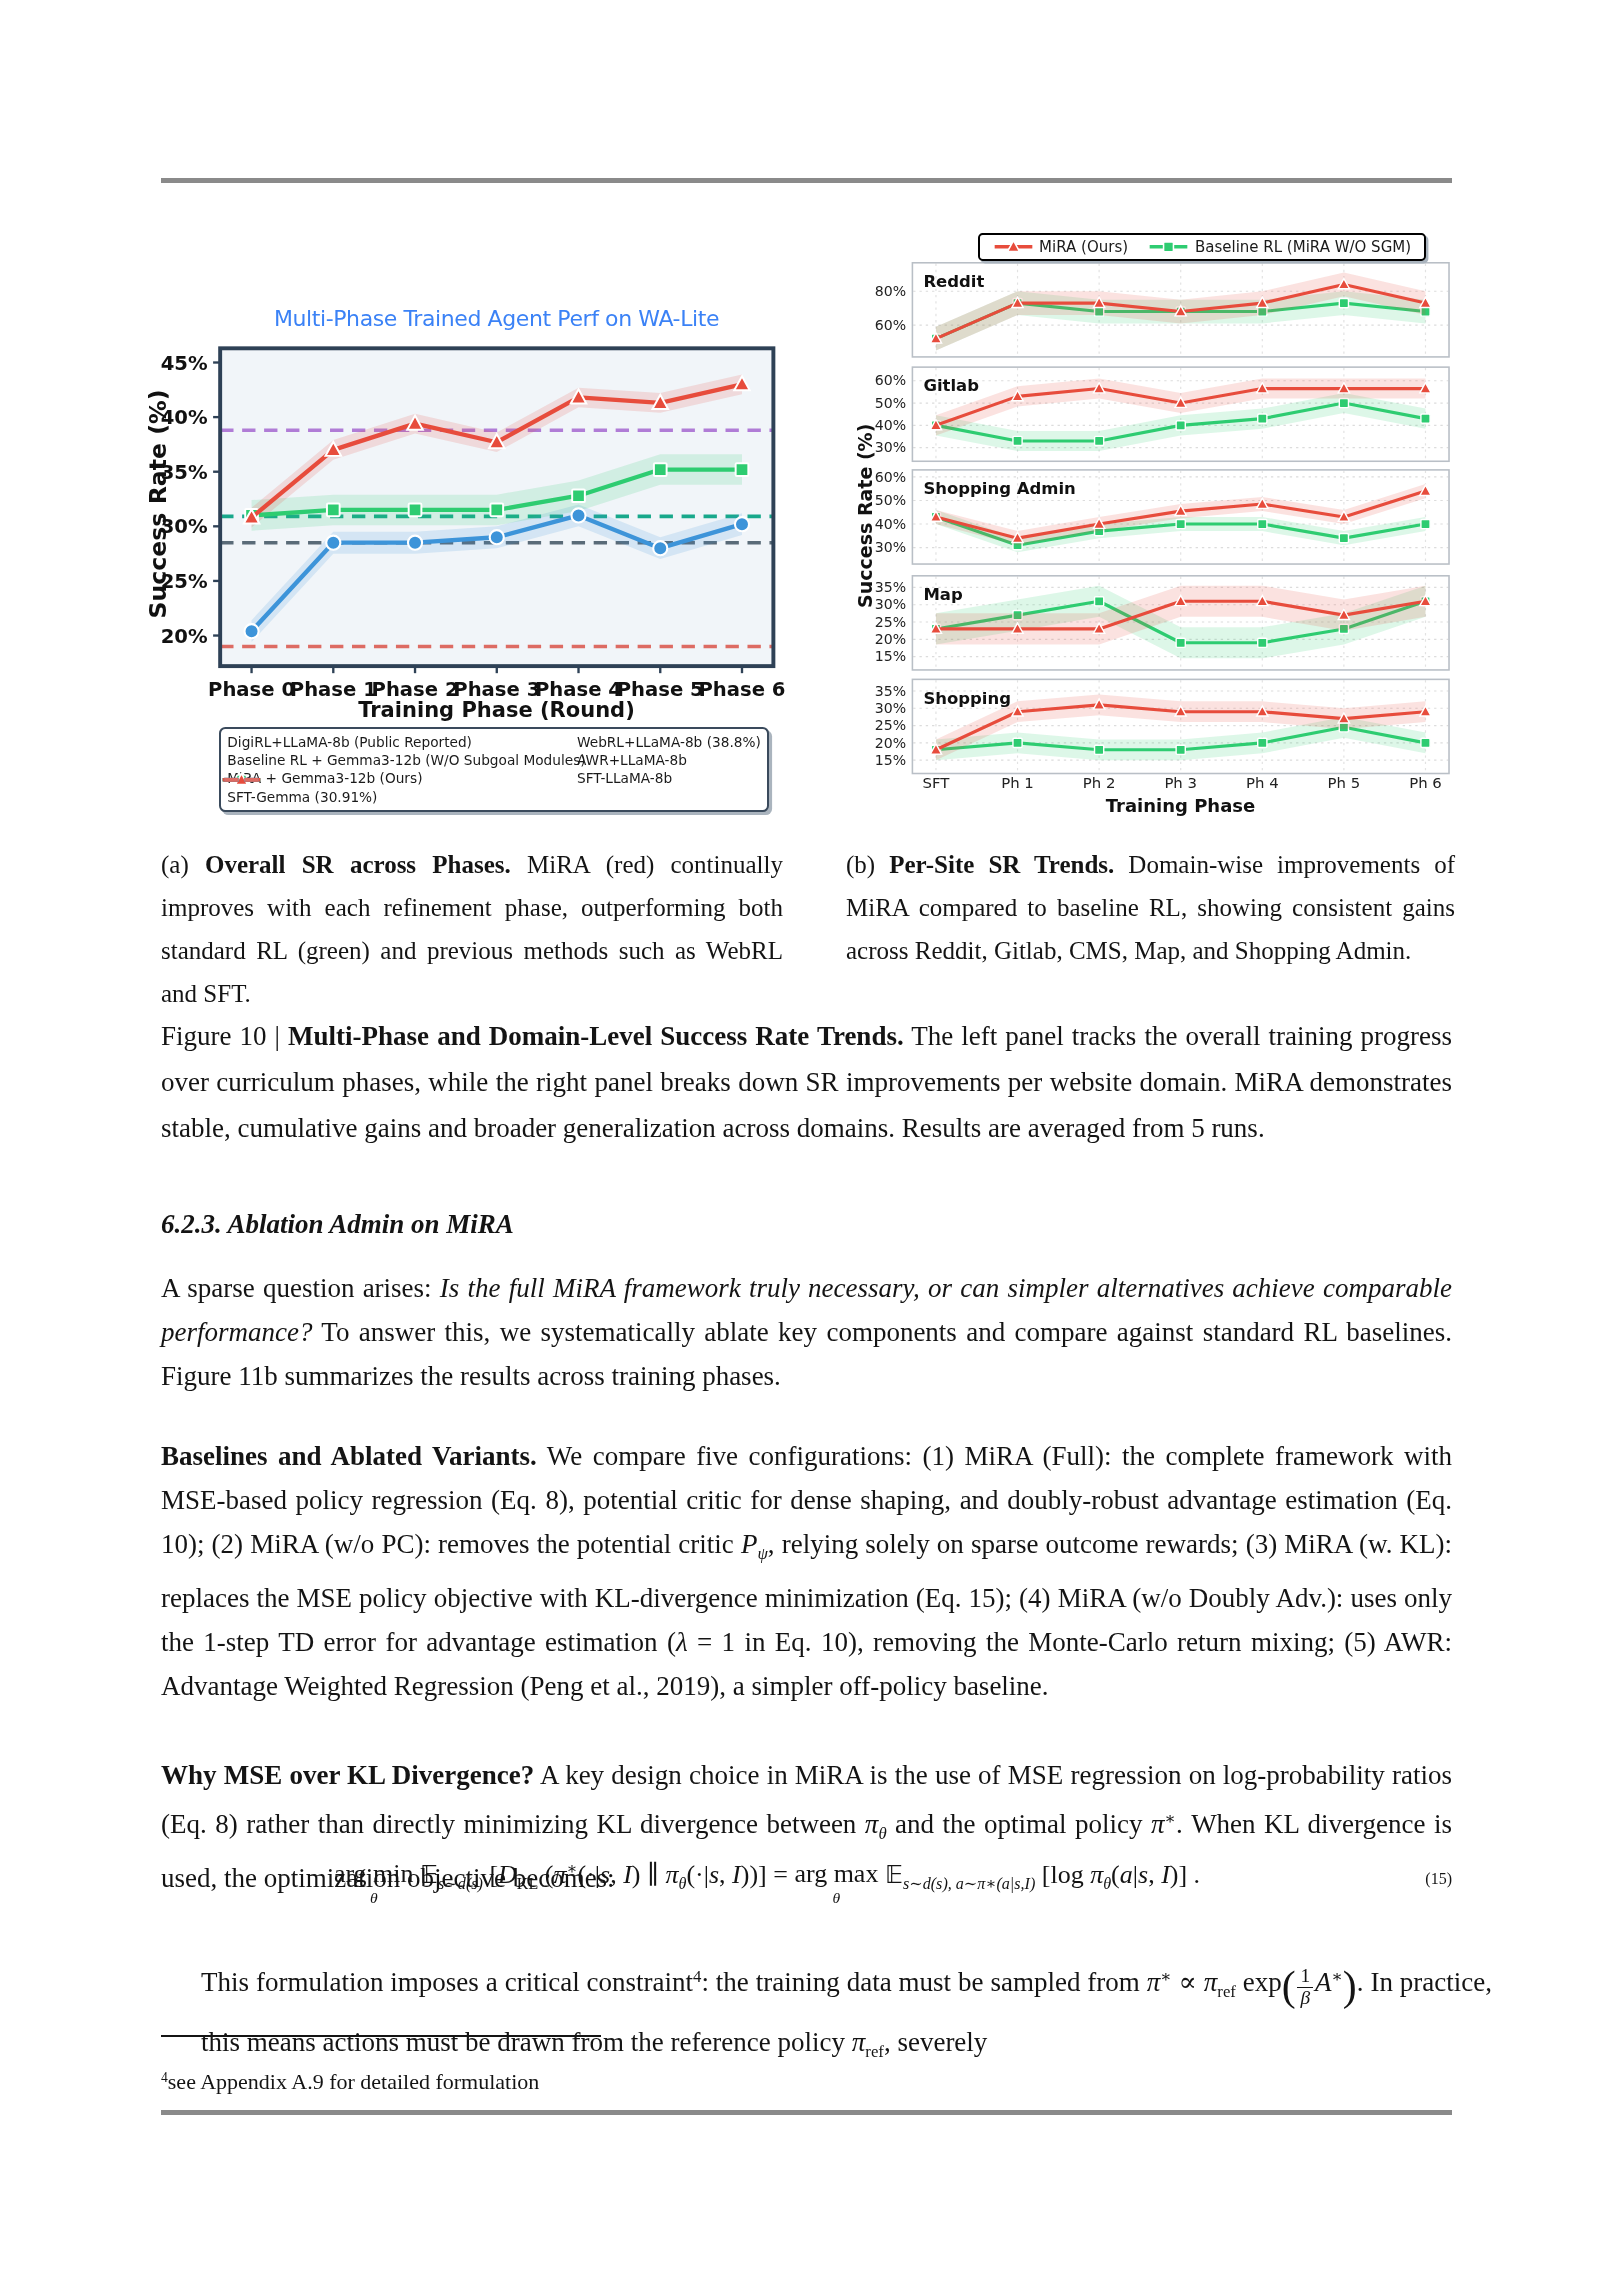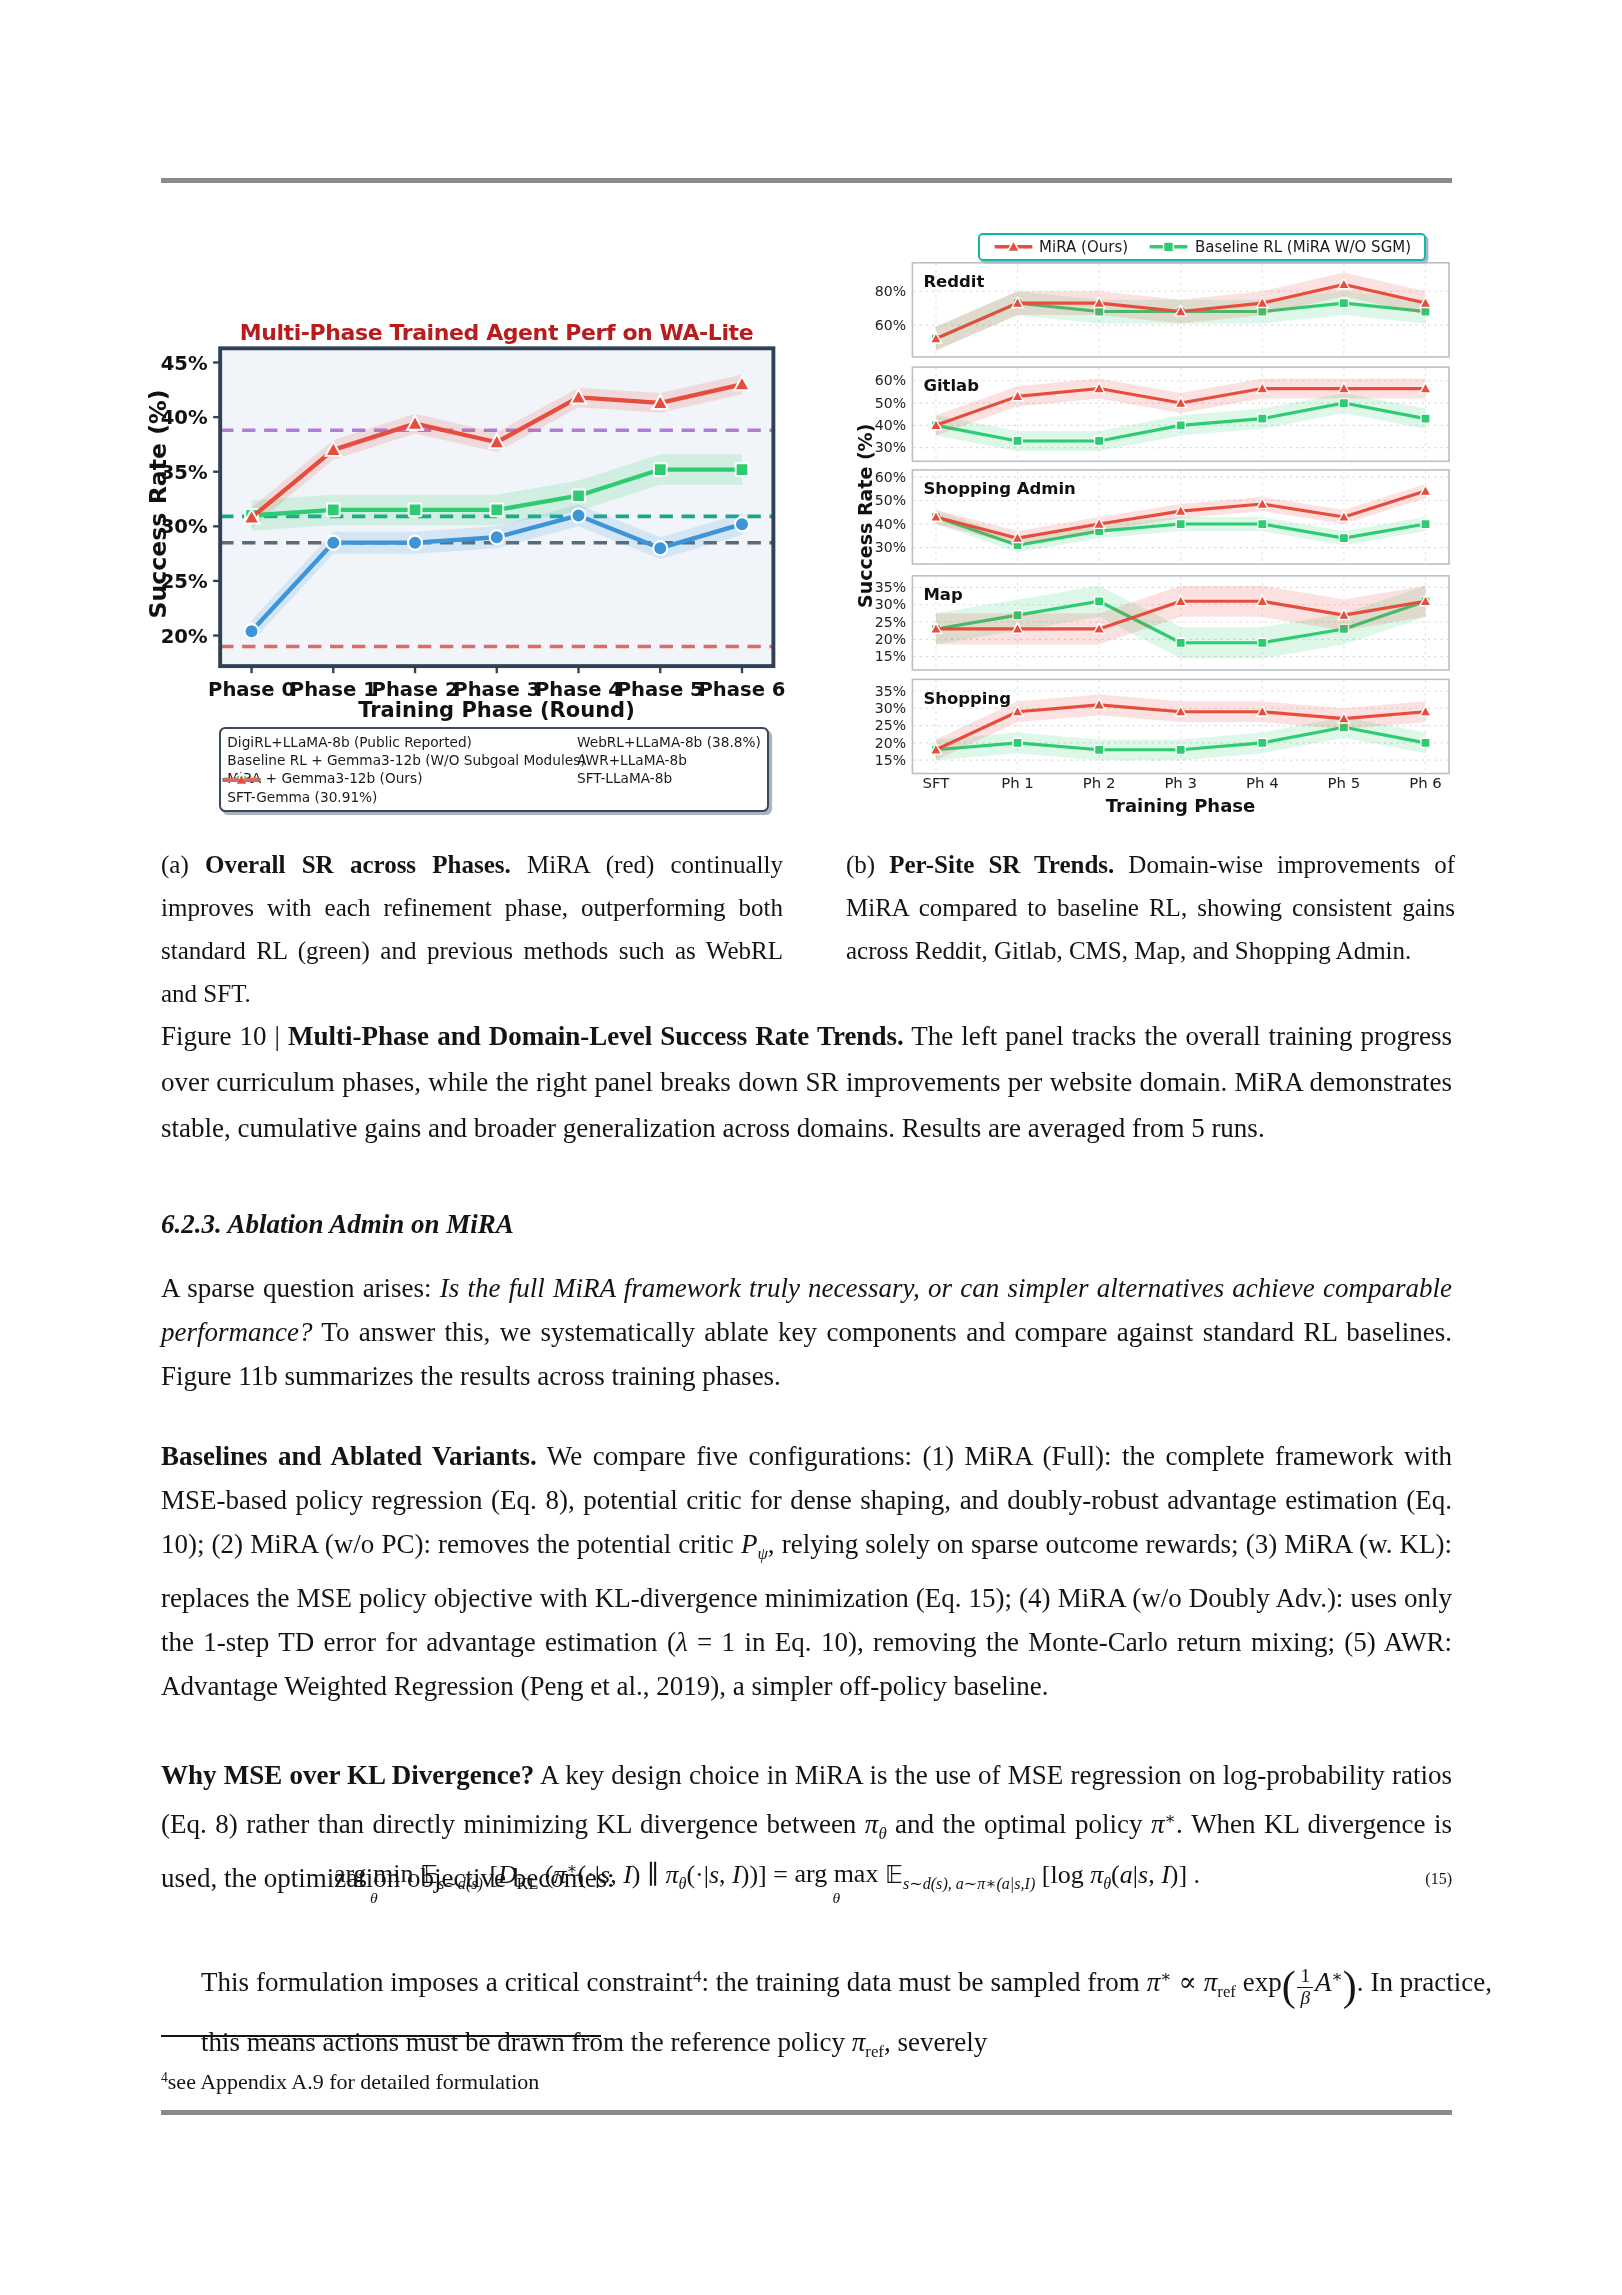--- a/index.html
+++ b/index.html
@@ -8,39 +8,39 @@
 
   
   .page-header{position:absolute;top:135px;left:0;width:100%;text-align:center;
                font-size:23.6px;color:#111;}
   .header-rule{position:absolute;top:178px;left:161px;width:1291px;height:4.7px;background:#8a8a8a;}
   .footer-rule{position:absolute;top:2110px;left:161px;width:1291px;height:4.7px;background:#8a8a8a;}
   .page-number{position:absolute;top:2121px;left:161px;width:1291px;text-align:right;font-size:24px;}
 
   
   .fig-a{position:absolute;left:126px;top:302px;width:667px;height:534px;font-family:"DejaVu Sans",sans-serif;}
-  .fig-a .chart-title{position:absolute;top:18px;left:94px;width:553px;text-align:center;
-                      font-size:22px;font-weight:700;letter-spacing:-0.4px;color:#b91c1c;}
+  .fig-a .chart-title{position:absolute;top:4px;left:94px;width:553px;text-align:center;
+                      font-size:22px;font-weight:400;letter-spacing:-0.4px;color:#3b82f6;}
   .fig-a svg{position:absolute;top:43px;left:0;}
   .fig-a .xlabel{position:absolute;top:396px;left:94px;width:553px;text-align:center;
                  font-size:21px;font-weight:700;color:#111;}
   .fig-a .ylabel{position:absolute;width:330px;height:28px;left:-133px;top:188px;
                  transform:rotate(-90deg);text-align:center;font-size:23.6px;font-weight:700;color:#111;}
   .legend-a{position:absolute;top:425px;left:93px;width:550px;box-sizing:border-box;
             border:2.4px solid #3a4a5c;border-radius:6.3px;background:#fff;
             box-shadow:3.1px 3.1px 0 #aab4be;display:flex;padding:4.7px 6.3px;gap:4.7px;}
   .legend-a .lcol{display:flex;flex-direction:column;gap:2.4px;}
   .legend-a .lcol.c1{width:345px;}
   .legend-row{display:flex;align-items:center;gap:5.5px;white-space:nowrap;}
   .legend-row .llabel{font-size:13.7px;color:#1a1a1a;}
 
   
   .fig-b{position:absolute;left:852px;top:228px;width:608px;height:604px;font-family:"DejaVu Sans",sans-serif;}
   .fig-b svg.canvas{position:absolute;top:0;left:0;}
-  .legend-b{position:absolute;top:4.7px;left:126px;box-sizing:border-box;border:2px solid #14b8a6;
+  .legend-b{position:absolute;top:4.7px;left:126px;box-sizing:border-box;border:2px solid #000000;
             border-radius:4.7px;background:#fff;box-shadow:2.4px 2.4px 0 #aab4be;
             display:flex;align-items:center;gap:20.4px;padding:3.1px 12.6px;z-index:3;}
   .legend-b .llabel{font-size:15px;color:#1a1a1a;}
   .fig-b .ylabel{position:absolute;width:204px;height:23.6px;left:-88px;top:276px;
                  transform:rotate(-90deg);text-align:center;font-size:19px;font-weight:700;color:#111;}
   .fig-b .xlabel{position:absolute;top:567px;left:60px;width:537px;text-align:center;
                  font-size:18px;font-weight:700;color:#111;}
 
   
   .caption{position:absolute;font-size:25px;line-height:43px;text-align:justify;}

